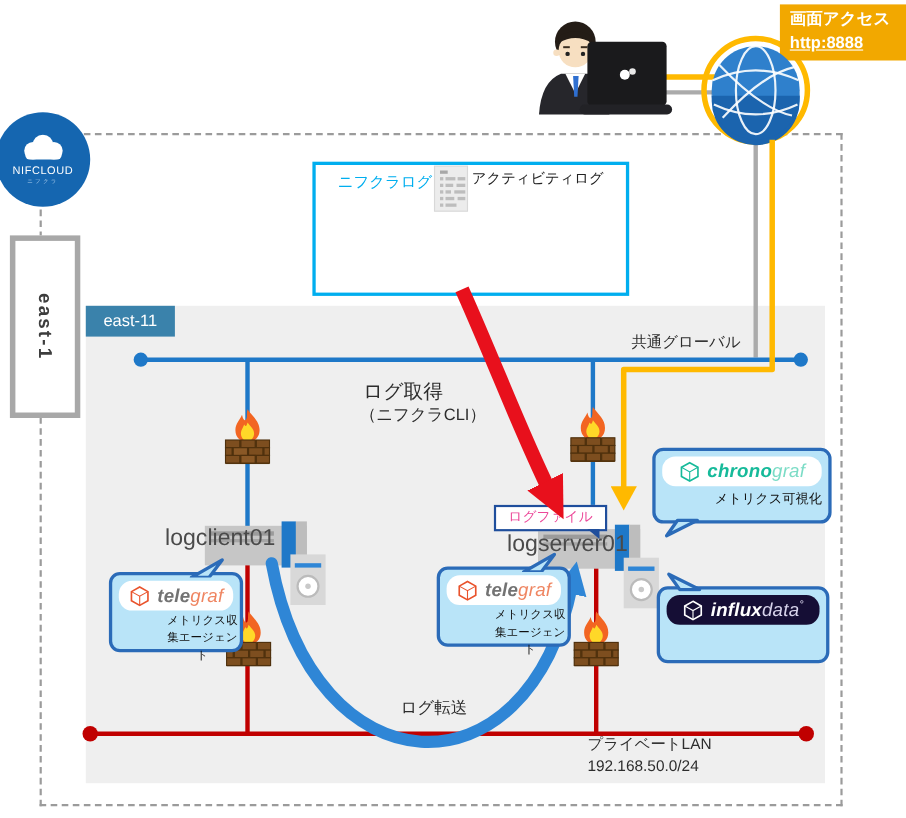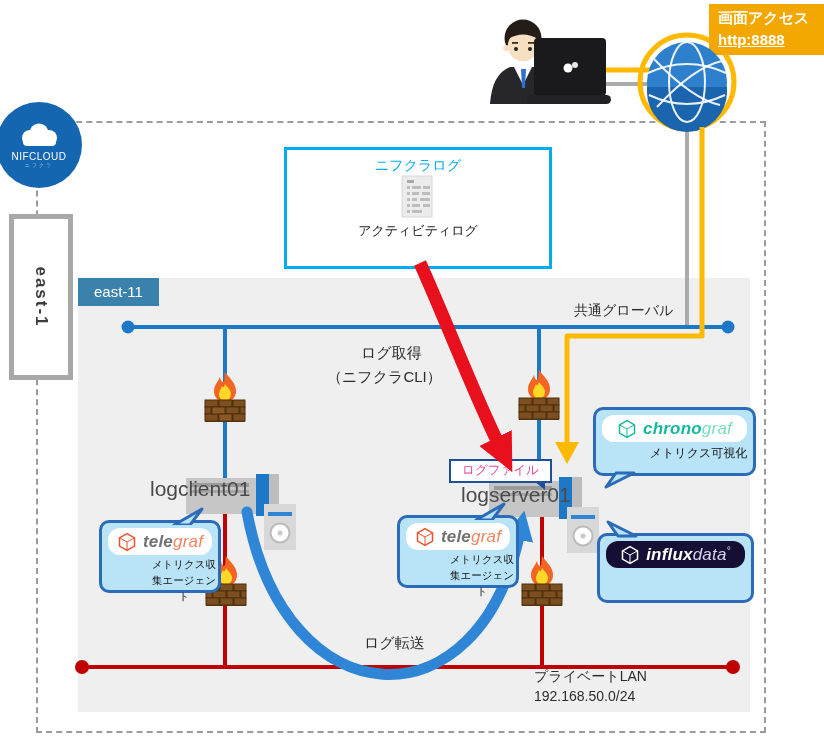--- a/index.html
+++ b/index.html
@@ -23,21 +23,21 @@
   .nifcloud .sub{color:#A9CBEA;font-size:5px;letter-spacing:2px;}
 
   
   .east1{left:9px;top:214px;width:54px;height:156px;background:#fff;border:5px solid #A8A8A8;
          display:flex;align-items:center;justify-content:center;}
   .east1 span{transform:rotate(90deg);white-space:nowrap;font-weight:bold;font-size:17px;
               letter-spacing:2px;color:#3d3d3d;}
 
   
   .logbox{left:284px;top:147px;width:262px;height:116px;background:#fff;border:3px solid #00AEEF;
-          display:flex;flex-direction:column;align-items:center;}
+          display:flex;padding-left:20px;}
   .logbox .title{color:#00AEEF;font-size:14px;margin-top:7px;}
   .logbox .item{color:#222;font-size:13px;margin-top:3px;}
 
   
   .access-note{left:709px;top:4px;width:113px;background:#F2A800;color:#fff;font-size:15px;
                font-weight:bold;padding:3px 0 4px 9px;line-height:1.45;}
   .access-note .u{text-decoration:underline;font-weight:bold;}
 
   
   .bubble{background:#B9E4F8;border:3px solid #2B6BB8;border-radius:10px;}
@@ -278,21 +278,21 @@
   </svg>
   <div class="abs srv-label" style="left:150px;top:477px;">logclient01</div>
   <div class="abs srv-label" style="left:461px;top:483px;">logserver01</div>
 
   <div class="abs logfile">
     <span>ログファイル</span>
     <div class="fold"></div>
   </div>
 
   <div class="abs lbl" style="left:574px;top:302px;">共通グローバル</div>
-  <div class="abs lbl" style="left:361px;top:344px;font-size:15px;">ログ取得</div>
+  <div class="abs lbl" style="left:330px;top:344px;font-size:18px;">ログ取得</div>
   <div class="abs lbl" style="left:327px;top:368px;font-size:15px;">（ニフクラCLI）</div>
   <div class="abs lbl" style="left:364px;top:634px;font-size:15px;">ログ転送</div>
   <div class="abs lbl" style="left:534px;top:668px;">プライベートLAN</div>
   <div class="abs lbl" style="left:534px;top:688px;">192.168.50.0/24</div>
 
   <svg class="abs" style="left:0;top:0;" width="824" height="744">
     <defs>
       <marker id="mRed" markerUnits="userSpaceOnUse" markerWidth="40" markerHeight="36" refX="10" refY="18" orient="auto">
         <path d="M0,0 L38,18 L0,36 Z" fill="#E8101C"></path>
       </marker>

